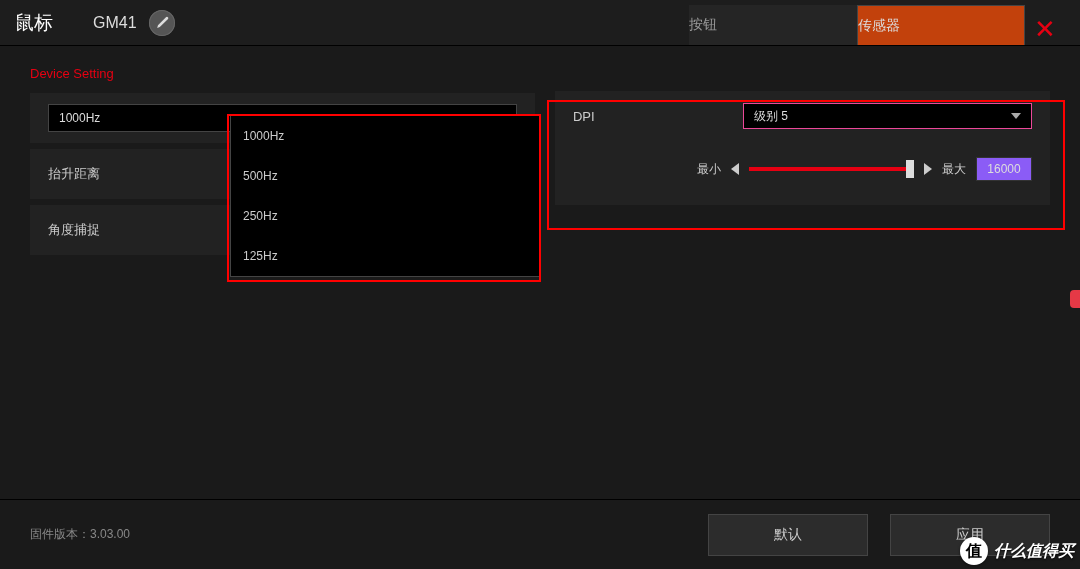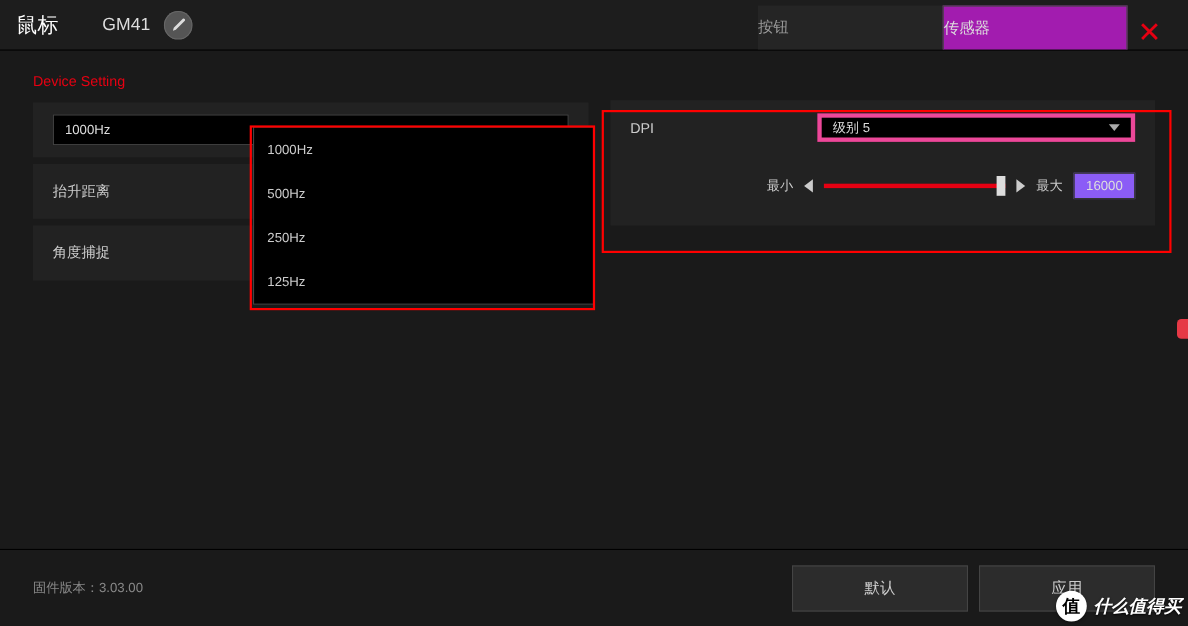--- a/index.html
+++ b/index.html
@@ -84,21 +84,21 @@
       justify-content: flex-start;
       color: #999;
       font-size: 14px;
       cursor: pointer;
       background: #252525;
       margin-top: 6px;
       position: relative;
     }
     
     .tab.active {
-      background: #a21caf;
+      background: #c2410c;
       color: #ddd;
       border-left: 1px solid #444;
       border-top: 1px solid #444;
       border-right: 1px solid #444;
       z-index: 2;
     }
     
     .close-btn {
       width: 40px;
       display: flex;
@@ -227,21 +227,21 @@
     .dpi-row1 .dpi-label {
       width: 170px;
       color: #ccc;
       font-size: 13px;
     }
     
     .dpi-level-select {
       flex: 1;
       height: 26px;
       background: #000;
-      border: 4px solid #ec4899;
+      border: 1px solid #ec4899;
       color: #ddd;
       font-size: 12px;
       padding: 0 10px;
       display: flex;
       align-items: center;
       justify-content: space-between;
       cursor: pointer;
     }
     
     .dpi-slider-row {
@@ -317,21 +317,21 @@
     }
     
     .fw-version {
       color: #888;
       font-size: 12px;
     }
     
     .footer-buttons {
       margin-left: auto;
       display: flex;
-      gap: 10px;
+      gap: 22px;
     }
     
     .footer-btn {
       width: 160px;
       height: 42px;
       background: #2c2c2c;
       border: 1px solid #444;
       color: #ccc;
       font-size: 14px;
       display: flex;

